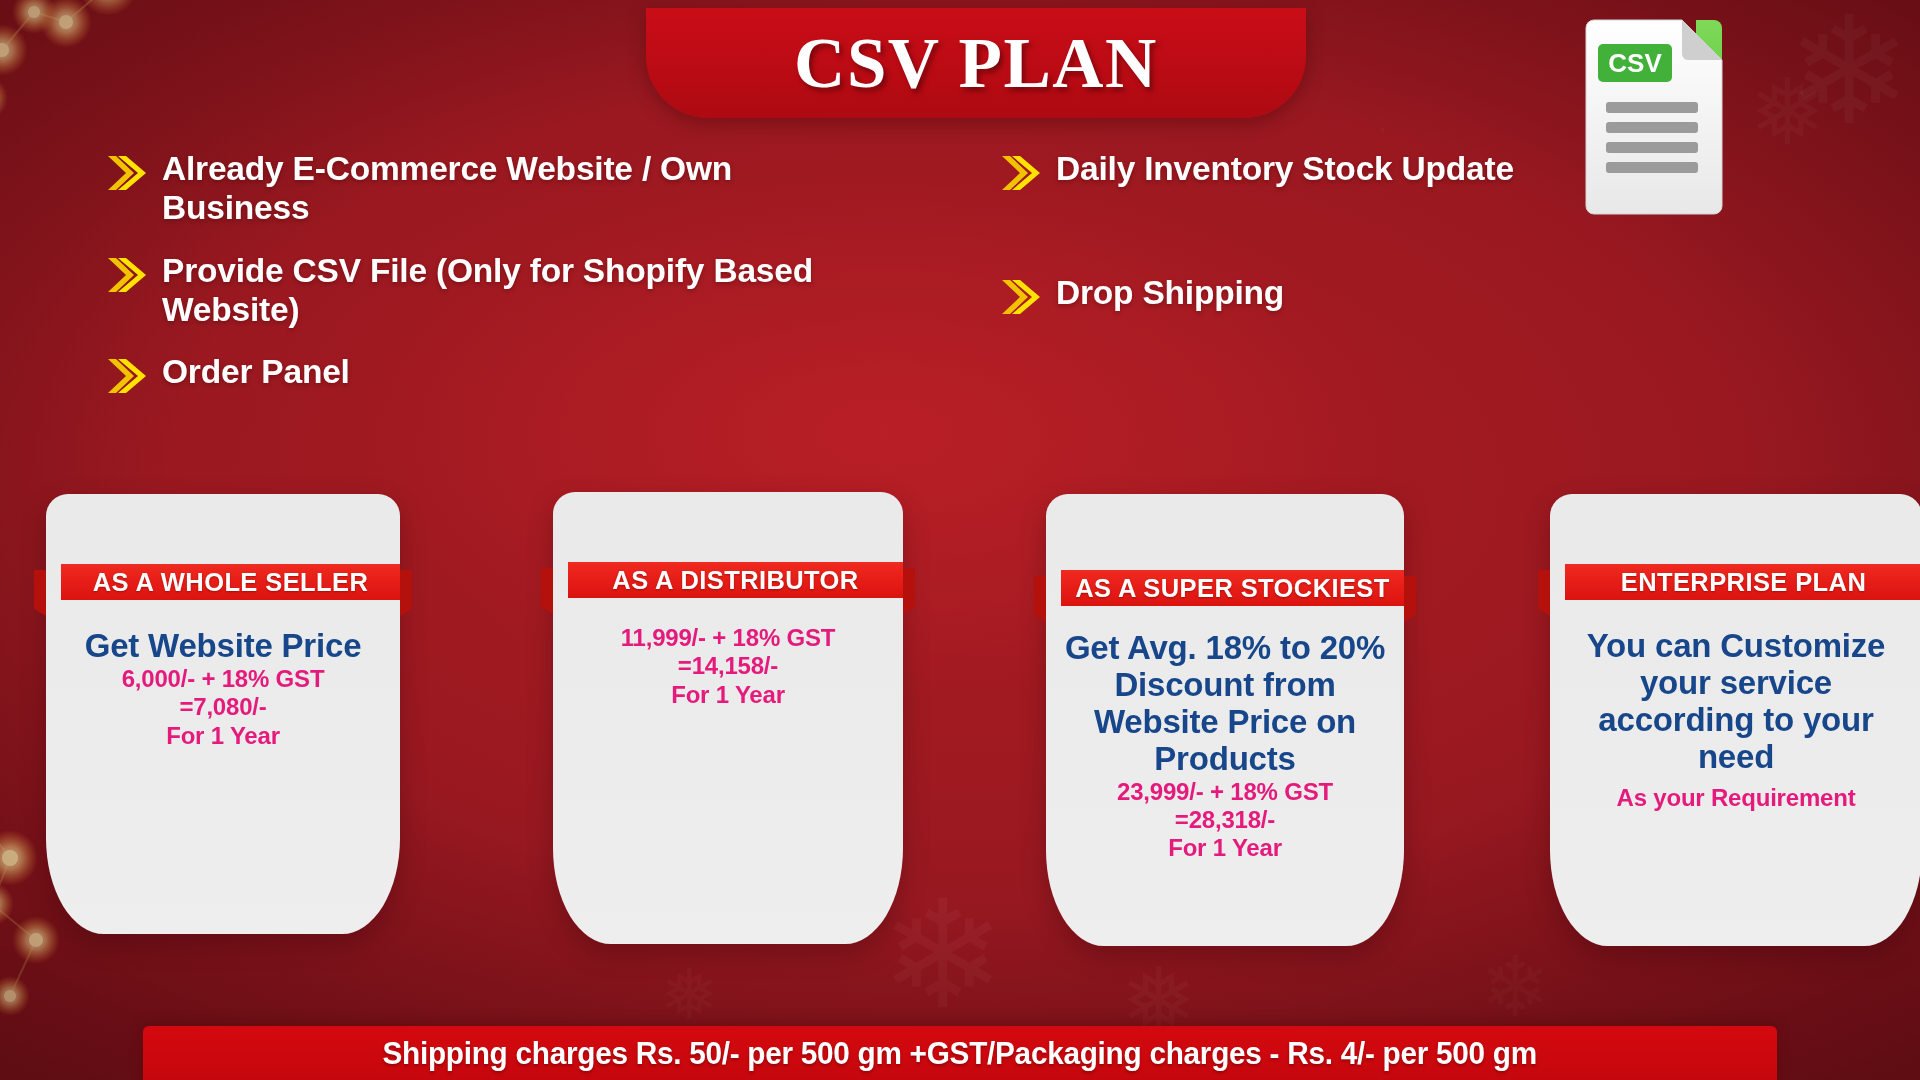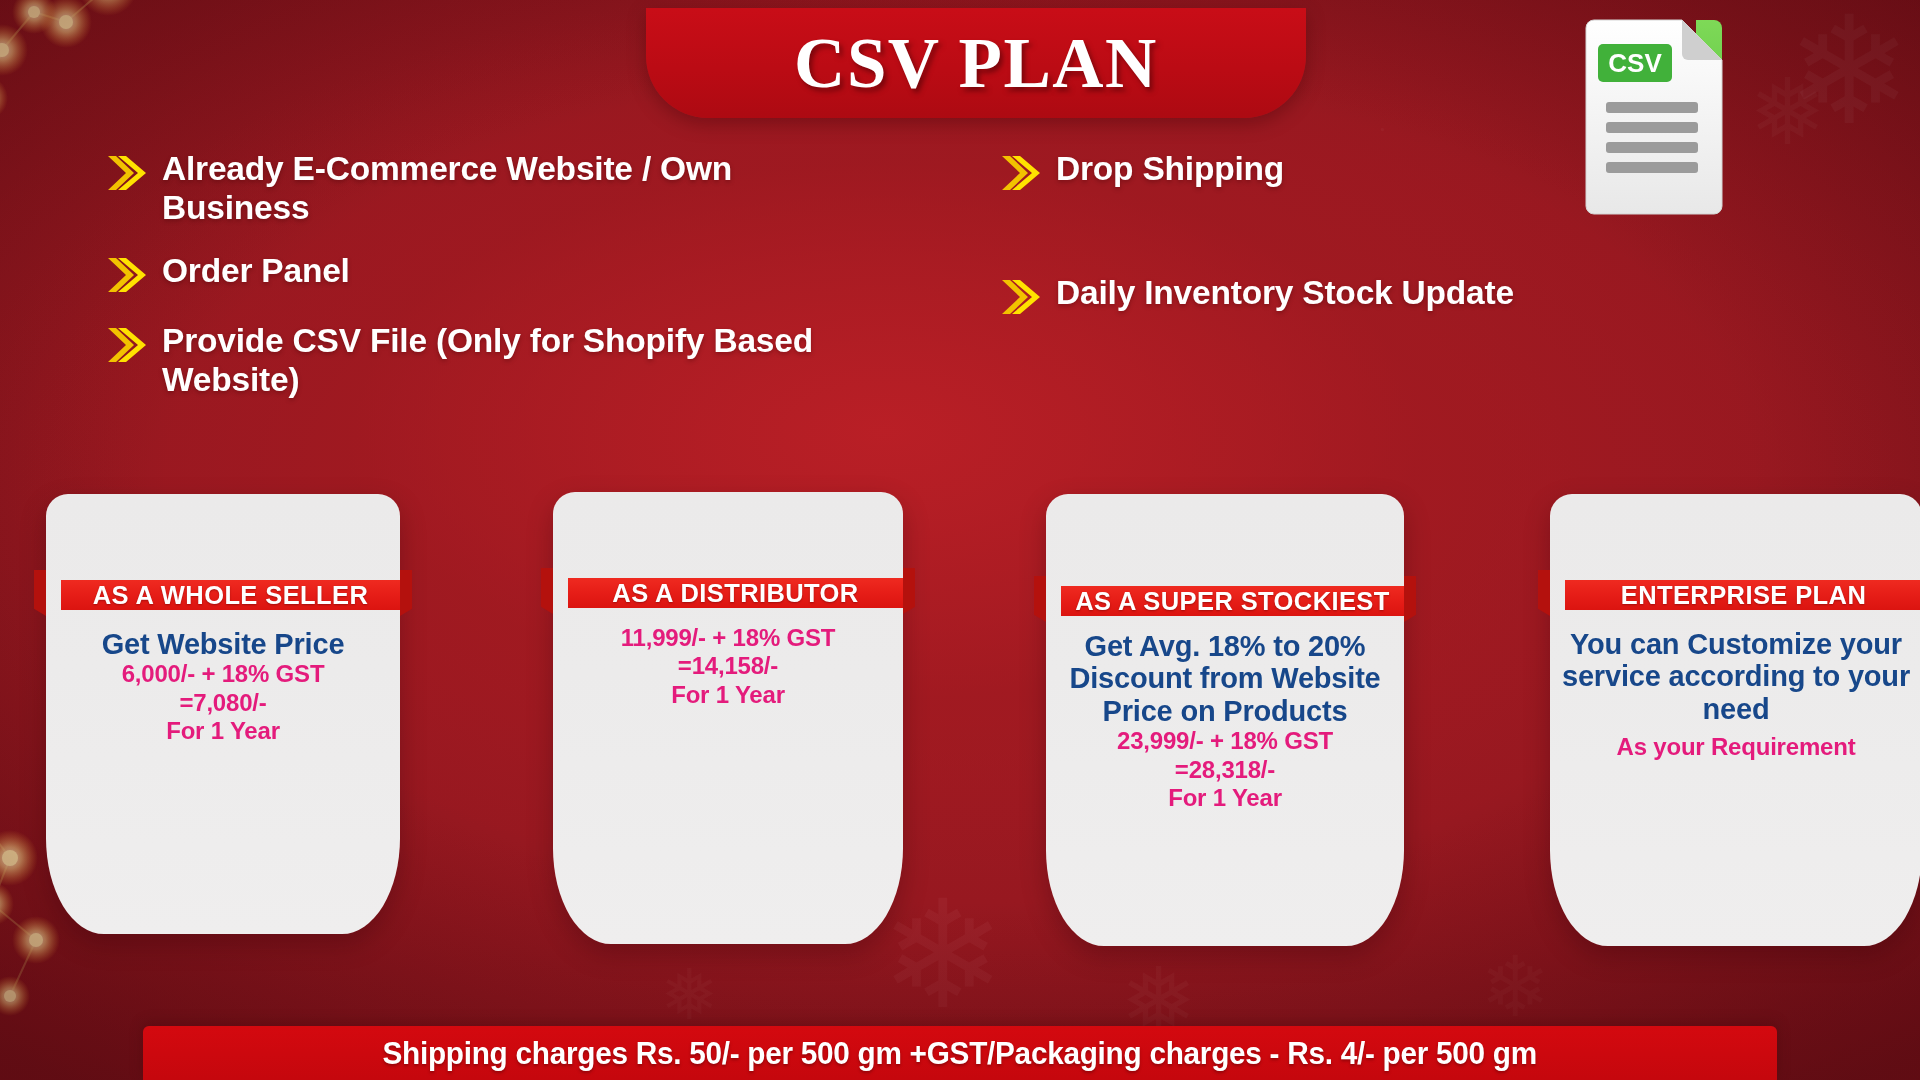--- a/index.html
+++ b/index.html
@@ -95,37 +95,37 @@
   }
   .card .body{
     position:absolute; left:0; right:0;
     text-align:center; padding:0 12px;
   }
   .ribbon{
     position:absolute; left:-12px; right:-12px;
     height:46px; z-index:4;
   }
   .ribbon .mid{
-    position:absolute; left:12px; right:12px; top:16px; height:30px;
+    position:absolute; left:12px; right:12px; top:0; height:36px;
     background:linear-gradient(180deg,#ef2a20 0%,#e61d17 50%,#db1410 100%);
     display:flex; align-items:center; justify-content:center;margin-left:15px;
   }
   .ribbon .tab{
     position:absolute; top:6px; width:12px; height:46px;
     background:#b4110d;
   }
   .ribbon .tab.l{ left:0; clip-path:polygon(0 0,100% 0,100% 100%,0 84%); }
   .ribbon .tab.r{ right:0; clip-path:polygon(0 0,100% 0,100% 84%,0 100%); }
   .ribbon .rtext{
     font-size:25.5px; font-weight:700; color:#fff;
     letter-spacing:.4px; white-space:nowrap;
     text-shadow:0 1px 2px rgba(90,0,4,.45);
   }
   .head{
-    color:#17478a; font-weight:700; font-size:29px; line-height:1.12;
+    color:#17478a; font-weight:700; font-size:33px; line-height:1.12;
     letter-spacing:-.2px;
   }
   .price{
     color:#e41b7c; font-weight:700; font-size:24px; line-height:1.18;
     letter-spacing:-.2px;
   }
   .gap{ height:8px; }
 
   
   #footer{
@@ -245,55 +245,55 @@
       <span class="ftext">Already E-Commerce Website / Own Business</span>
     </div>
 
     <div class="feat">
       <span class="chev">
         <svg width="42" height="38" viewBox="0 0 42 38">
           <path d="M2 2 L20 19 L2 36 L10 36 L28 19 L10 2 Z" fill="#f2c200"></path>
           <path d="M12 2 L32 19 L12 36 L20 36 L40 19 L20 2 Z" fill="#ffe200"></path>
         </svg>
       </span>
+      <span class="ftext">Provide CSV File (Only for Shopify Based Website)</span>
+    </div>
+
+    <div class="feat">
+      <span class="chev">
+        <svg width="42" height="38" viewBox="0 0 42 38">
+          <path d="M2 2 L20 19 L2 36 L10 36 L28 19 L10 2 Z" fill="#f2c200"></path>
+          <path d="M12 2 L32 19 L12 36 L20 36 L40 19 L20 2 Z" fill="#ffe200"></path>
+        </svg>
+      </span>
       <span class="ftext">Order Panel</span>
     </div>
 
-    <div class="feat">
-      <span class="chev">
-        <svg width="42" height="38" viewBox="0 0 42 38">
-          <path d="M2 2 L20 19 L2 36 L10 36 L28 19 L10 2 Z" fill="#f2c200"></path>
-          <path d="M12 2 L32 19 L12 36 L20 36 L40 19 L20 2 Z" fill="#ffe200"></path>
-        </svg>
-      </span>
-      <span class="ftext">Provide CSV File (Only for Shopify Based Website)</span>
-    </div>
-
   </div>
 
   <div class="fcol right">
 
     <div class="feat">
       <span class="chev">
         <svg width="42" height="38" viewBox="0 0 42 38">
           <path d="M2 2 L20 19 L2 36 L10 36 L28 19 L10 2 Z" fill="#f2c200"></path>
           <path d="M12 2 L32 19 L12 36 L20 36 L40 19 L20 2 Z" fill="#ffe200"></path>
         </svg>
       </span>
+      <span class="ftext">Daily Inventory Stock Update</span>
+    </div>
+
+    <div class="feat">
+      <span class="chev">
+        <svg width="42" height="38" viewBox="0 0 42 38">
+          <path d="M2 2 L20 19 L2 36 L10 36 L28 19 L10 2 Z" fill="#f2c200"></path>
+          <path d="M12 2 L32 19 L12 36 L20 36 L40 19 L20 2 Z" fill="#ffe200"></path>
+        </svg>
+      </span>
       <span class="ftext">Drop Shipping</span>
-    </div>
-
-    <div class="feat">
-      <span class="chev">
-        <svg width="42" height="38" viewBox="0 0 42 38">
-          <path d="M2 2 L20 19 L2 36 L10 36 L28 19 L10 2 Z" fill="#f2c200"></path>
-          <path d="M12 2 L32 19 L12 36 L20 36 L40 19 L20 2 Z" fill="#ffe200"></path>
-        </svg>
-      </span>
-      <span class="ftext">Daily Inventory Stock Update</span>
     </div>
 
   </div>
 </div>
 
 <div id="cards">
 
   <div class="card" style="left:46px; top:0; width:354px; height:440px;">
     <div class="ribbon" style="top:70px;">
       <div class="tab l"></div>

